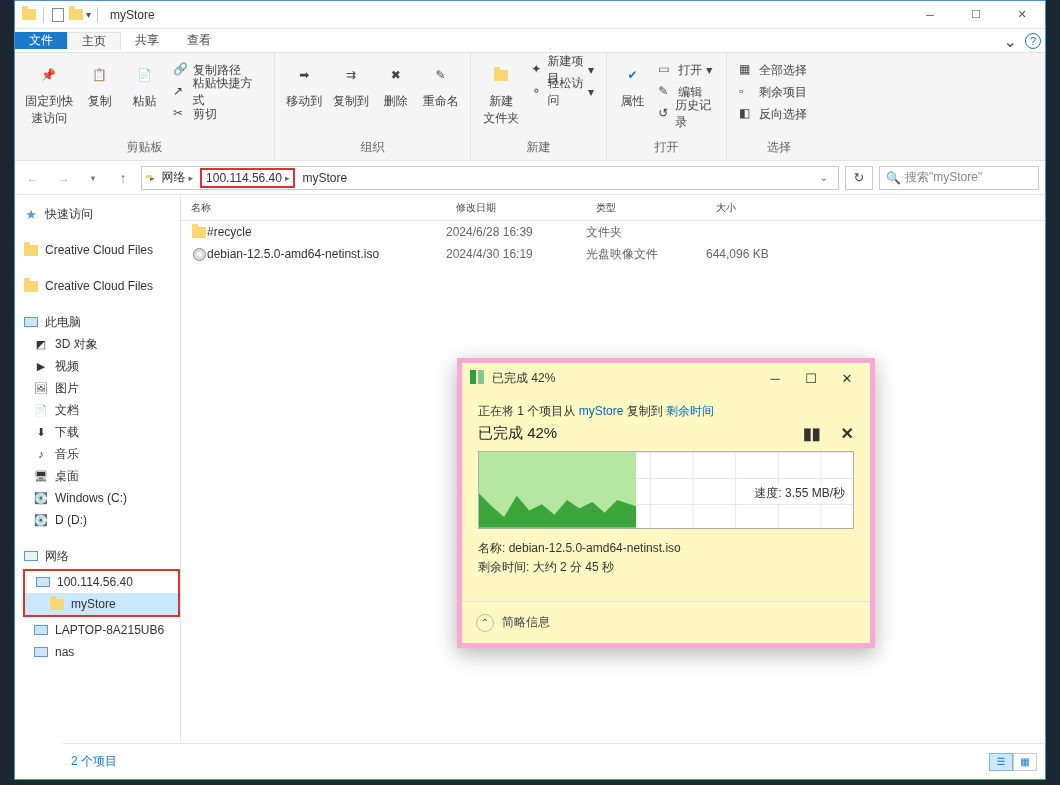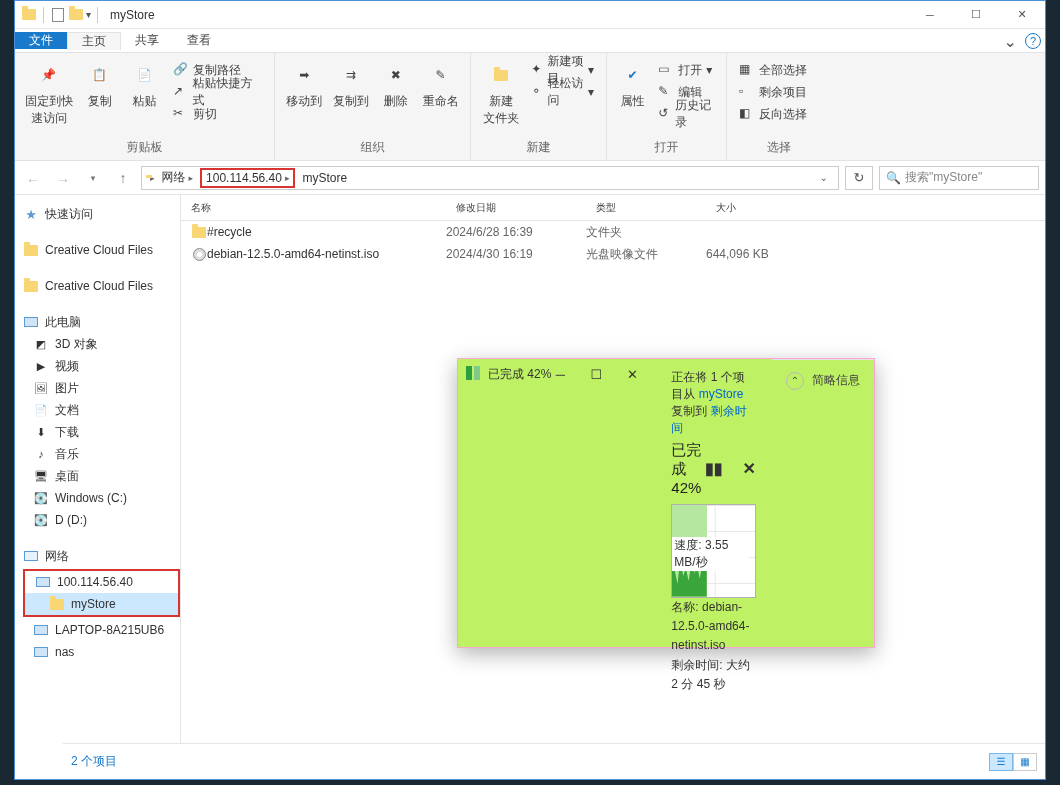--- a/index.html
+++ b/index.html
@@ -49,38 +49,38 @@
 .ch { padding-left: 10px; }
 .ch1 { width: 265px; } .ch2 { width: 140px; } .ch3 { width: 120px; } .ch4 { flex: 1; }
 .filerow { height: 22px; display: flex; align-items: center; font-size: 12px; color: #333; padding-left: 4px; }
 .fcell { display: flex; align-items: center; gap: 0; }
 .fc1 { width: 261px; padding-left: 6px; } .fc2 { width: 140px; color: #666; } .fc3 { width: 120px; color: #666; } .fc4 { color: #666; }
 .statusbar { height: 36px; border-top: 1px solid #e5e5e5; display: flex; align-items: center; padding: 0 8px; font-size: 12px; color: #1979ca; justify-content: space-between; margin-left: 48px; }
 .sb-icons { display: flex; gap: 0; }
 .sb-icon { width: 24px; height: 18px; border: 1px solid #ccc; display: flex; align-items: center; justify-content: center; font-size: 10px; }
 .sb-icon.active { background: #cce8ff; border-color: #7ab8e8; }
 
-.dialog { position: absolute; left: 457px; top: 358px; width: 418px; height: 290px; background: #bef264; border: 1px solid #f9a8d4; box-shadow: 0 6px 20px rgba(0,0,0,.3); display: flex; flex-direction: row; font-size: 12px; }
+.dialog { position: absolute; left: 457px; top: 358px; width: 418px; height: 290px; background: #fef9c3; border: 5px solid #f9a8d4; box-shadow: 0 6px 20px rgba(0,0,0,.3); display: flex; flex-direction: column; font-size: 12px; }
 .dlg-title { height: 30px; display: flex; align-items: center; padding: 0 8px; }
 .dlg-ttl-ico { width: 16px; height: 16px; margin-right: 6px; }
 .dlg-ttl-txt { flex: 1; color: #333; }
 .dlg-winbtns { display: flex; gap: 18px; padding-right: 6px; }
 .dlg-wb { width: 18px; text-align: center; color: #333; font-size: 13px; }
 .dlg-body { padding: 10px 16px; flex: 1; }
 .dlg-line { color: #333; }
 .dlg-line a { color: #0066cc; text-decoration: none; }
 .dlg-h { font-size: 15px; color: #222; margin-top: 4px; display: flex; align-items: center; justify-content: space-between; }
 .dlg-h-btns { display: flex; gap: 20px; font-size: 16px; color: #333; font-weight: bold; }
-.chart { margin-top: 8px; height: 94px; border: 1px solid #b0b0b0; position: relative; background: #fff;
+.chart { margin-top: 8px; height: 78px; border: 1px solid #b0b0b0; position: relative; background: #fff;
   background-image: linear-gradient(to right, #e8e8e8 1px, transparent 1px), linear-gradient(to bottom, #e8e8e8 1px, transparent 1px);
   background-size: 42.7px 26px; }
 .chart-fill { position: absolute; left: 0; top: 0; width: 42%; height: 100%; background: #b5e7a0; }
 .chart-curve { position: absolute; left: 0; bottom: 0; width: 42%; height: 56%; }
 .chart-speed { position: absolute; right: 6px; bottom: 26px; background: #fff; padding: 0 2px; font-size: 12px; color: #333; }
-.dlg-info { color: #333; line-height: 1.6; }
+.dlg-info { margin-top: 10px; color: #333; line-height: 1.6; }
 .dlg-footer { height: 42px; border-top: 1px solid #e3e3e3; display: flex; align-items: center; padding: 0 14px; gap: 8px; color: #444; }
 .expand-btn { width: 18px; height: 18px; border: 1px solid #bbb; border-radius: 50%; display: flex; align-items: center; justify-content: center; font-size: 10px; }
 
 
 .i-folder { width: 14px; height: 11px; background: #f8d673; border-radius: 1px; position: relative; }
 .i-folder::before { content: ''; position: absolute; top: -3px; left: 0; width: 6px; height: 3px; background: #f8d673; border-radius: 1px 1px 0 0; }
 .i-pc { width: 14px; height: 10px; border: 1px solid #5a9bd5; background: #cfe5f7; }
 .i-net { width: 14px; height: 10px; border: 1px solid #5a9bd5; background: #e8f2fb; position: relative; }
 .i-disc { width: 13px; height: 13px; border: 1px solid #888; border-radius: 50%; background: radial-gradient(circle, #fff 30%, #ddd 31%); }
 .i-star { color: #5a9bd5; font-size: 13px; }

